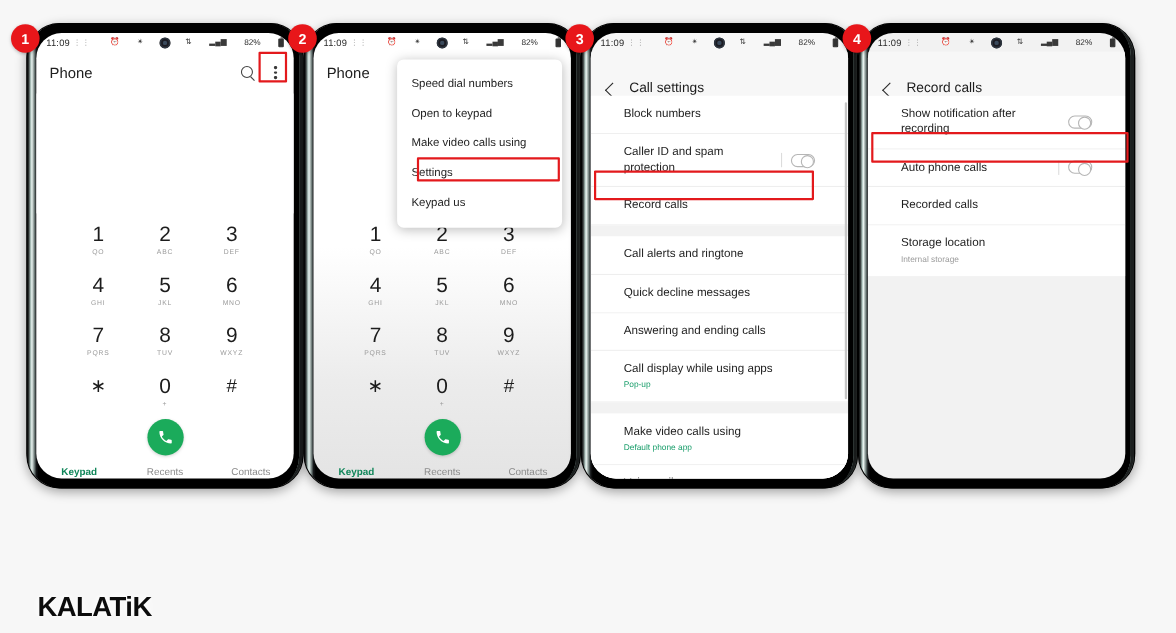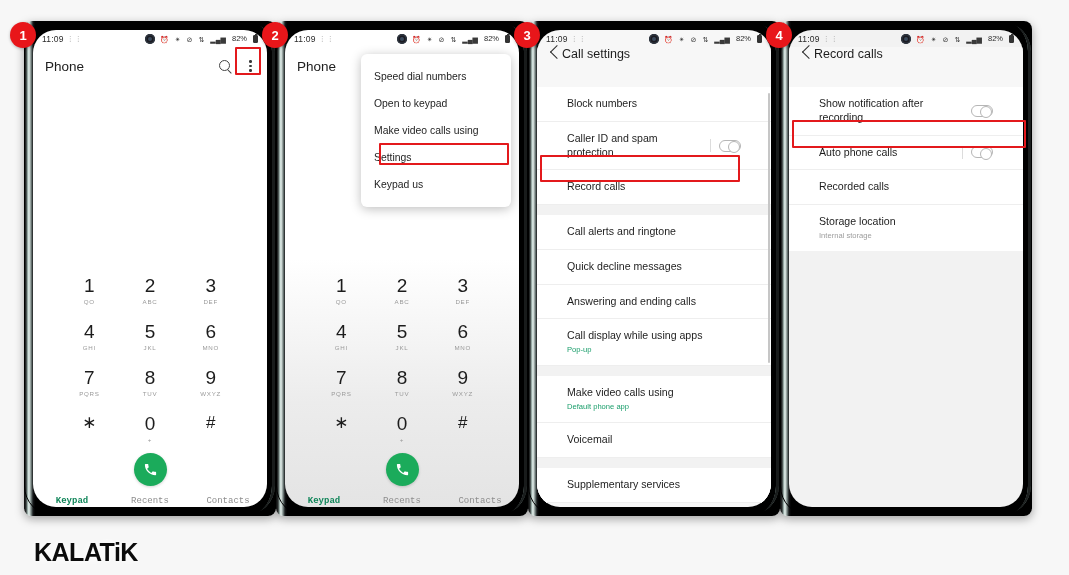--- a/index.html
+++ b/index.html
@@ -10,22 +10,22 @@
     overflow: hidden;
     position: relative;
   }
 
   .stage { position: relative; width: 1069px; height: 575px; }
 
   
   .phone {
     position: absolute;
     width: 252px;
-    height: 495px;
-    border-radius: 8px;
+    height: 423px;
+    border-radius: 32px;
     background: linear-gradient(90deg,
        #0a0a0a 0px, #2a2e2e 2px, #b9cfc9 4px, #e8f1ee 5px,
        #7e8c89 7px, #16181a 9px, #000 11px);
     padding: 9px 9px 9px 9px;
     box-shadow: 0 3px 10px rgba(0,0,0,.35);
   }
   .phone::after {
     content:"";
     position:absolute; inset:0;
     border-radius:30px;
@@ -52,21 +52,21 @@
     display: flex; align-items: center;
     justify-content: space-between;
     padding: 0 9px;
     font-size: 8.5px;
     color: #2b2b2b;
     background: transparent;
     position: relative; z-index: 4;
   }
   .sb-left { display:flex; align-items:center; gap:3px; letter-spacing:.2px; }
   .sb-dots { letter-spacing:1px; color:#9a9a9a; font-size:7px;}
-  .sb-right { display:flex; align-items:flex-end; gap:6px; font-size:7.5px; }
+  .sb-right { display:flex; align-items:center; gap:16px; font-size:7.5px; }
   .sb-ic { font-size:7px; color:#3a3a3a; line-height:1; }
   .sb-bat {
     display:inline-block; width:5px; height:8px;
     border:1px solid #333; border-radius:1px; background:#333;
     position:relative;
   }
   .sb-bat::before{content:"";position:absolute;top:-2px;left:1px;width:3px;height:1.3px;background:#333;}
 
   .camera {
     position:absolute; top:4px; left:50%;
@@ -99,21 +99,21 @@
   }
   .ic-search::after{
     content:""; position:absolute; bottom:0.5px; right:0.5px;
     width:5px;height:1.3px;background:#444;transform:rotate(45deg);
   }
   .ic-dots { display:flex; flex-direction:column; gap:2px; align-items:center; padding:2px 3px;}
   .ic-dots i { width:2.6px; height:2.6px; border-radius:50%; background:#3a3a3a; display:block;}
 
   
   .back-header {
-    height: 40px; display:flex; align-items:flex-start; gap:0;
+    height: 40px; display:flex; align-items:flex-end; gap:10px;
     padding: 0 12px; background:#f7f7f7;
   }
   .ic-back {
     width:10px;height:10px;border-left:1.6px solid #2a2a2a;border-bottom:1.6px solid #2a2a2a;
     transform:rotate(45deg); display:inline-block; margin-left:3px;
   }
   .back-title { font-size:12.5px; color:#1d1d1d; }
 
   
   .keypad-fill { flex:1; background:#fff; }
@@ -132,21 +132,21 @@
   .call-btn {
     width:33px;height:33px;border-radius:50%;
     background:#1bab5b;
     display:flex;align-items:center;justify-content:center;
     color:#fff; font-size:16px;
     box-shadow:0 1px 3px rgba(0,0,0,.18);
   }
   .tabbar {
     display:flex; padding: 4px 0 14px;
   }
-  .tab { flex:1; text-align:center; font-size:9px; color:#8d8d8d; position:relative; padding-bottom:4px;font-family:Liberation Mono, monospace;}
+  .tab { flex:1; text-align:center; font-size:9px; color:#8d8d8d; position:relative; padding-bottom:4px;}
   .tab.active { color:#11865a; font-weight:bold; }
   .tab.active::after{
     content:""; position:absolute; bottom:0; left:50%; transform:translateX(-50%);
     width:30px;height:1.8px;background:#11865a;
   }
 
   .phone2body { background: linear-gradient(180deg,#ffffff 0%,#ffffff 48%,#ececec 78%,#e4e4e4 100%); }
   .phone2body .callbar, .phone2body .tabbar { background: transparent; }
 
   

